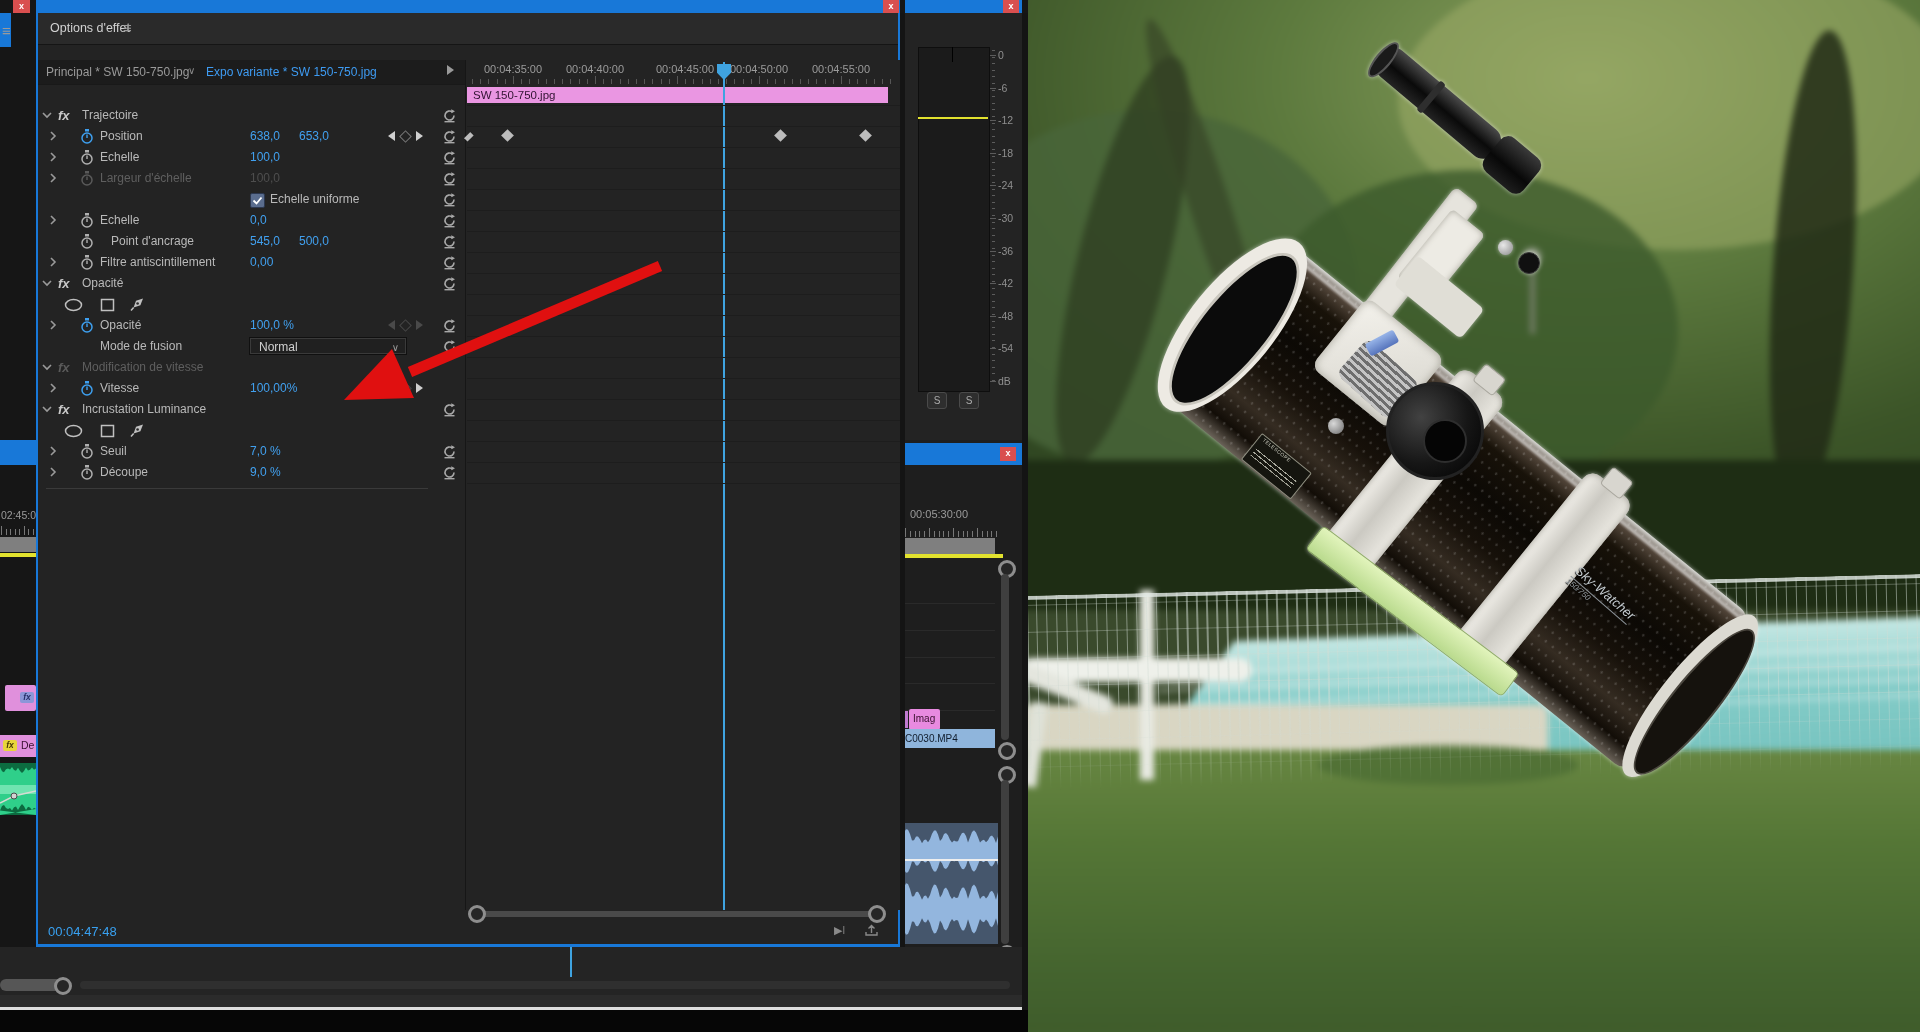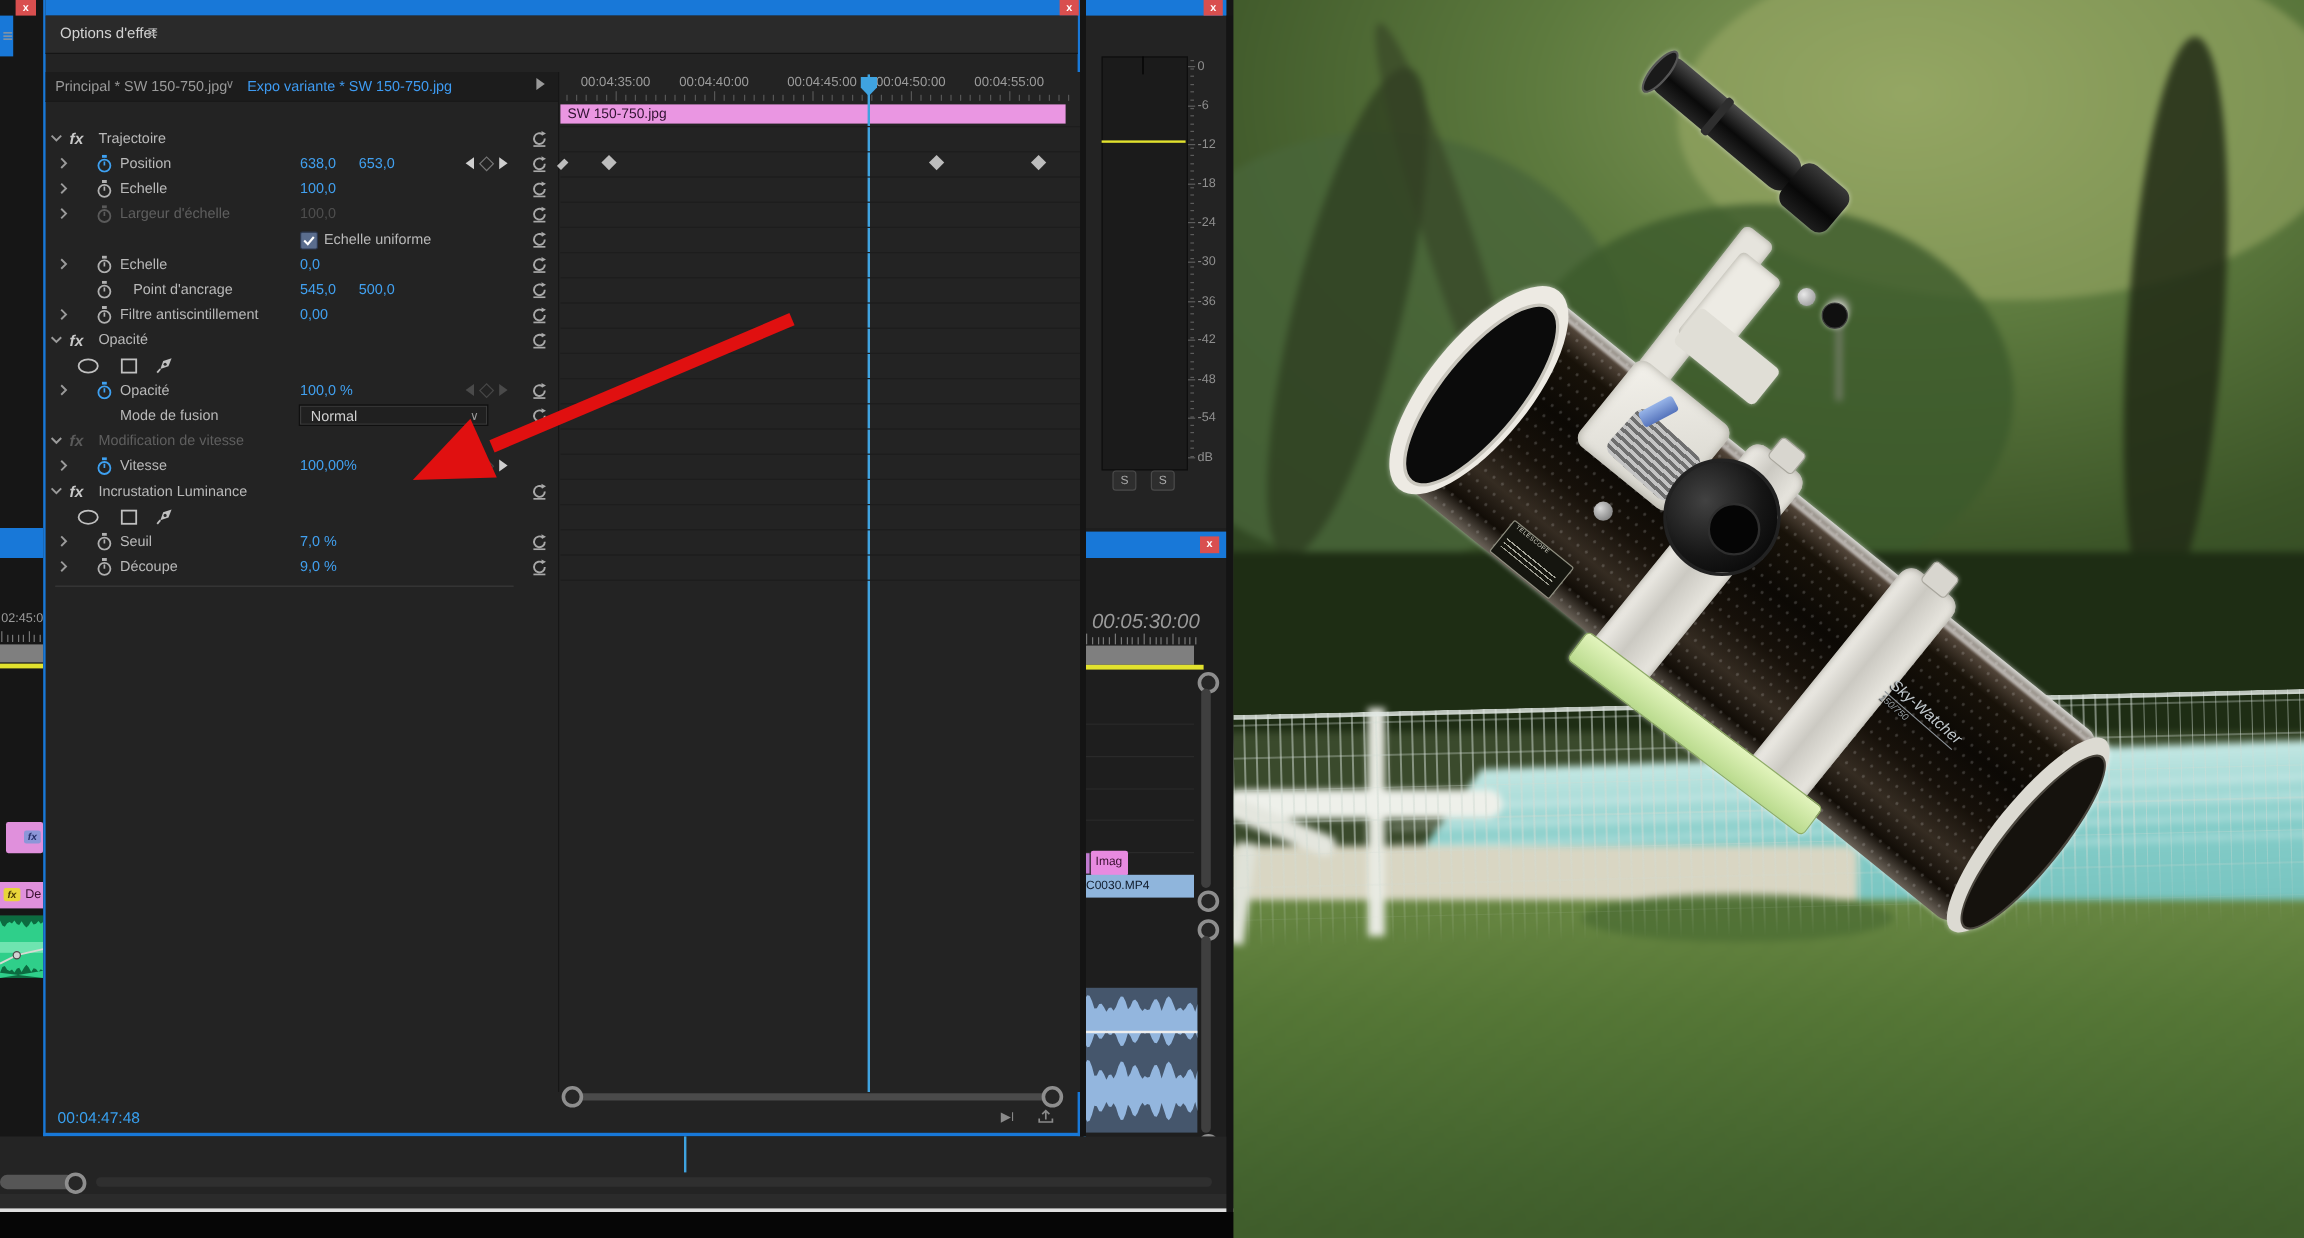--- a/index.html
+++ b/index.html
@@ -58,21 +58,21 @@
   
   #meterwin{left:905px;top:0;width:117px;height:440px;background:#232323;}
   #meterbox{left:13px;top:47px;width:70px;height:343px;background:#1b1b1b;border:1px solid #0e0e0e;}
   #metersplit{left:47px;top:47px;width:1px;height:15px;background:#000;}
   #peakline{left:13px;top:117px;width:70px;height:2px;background:#e2e22e;}
   .mlabel{position:absolute;left:93px;color:#8f8f8f;font-size:10.5px;}
   .mtick{position:absolute;left:85px;height:1px;background:#5c5c5c;}
   .sbtn{position:absolute;top:392px;width:18px;height:15px;background:#2e2e2e;border:1px solid #4a4a4a;border-radius:3px;color:#ababab;font-size:10px;text-align:center;line-height:15px;}
   
   #tlright{left:902px;top:440px;width:120px;height:570px;background:#1e1e1e;}
-  #tlr-rul{position:absolute;left:8px;top:68px;color:#9a9a9a;font-size:17px;font-style:italic;}
+  #tlr-rul{position:absolute;left:8px;top:68px;color:#9a9a9a;font-size:11px;}
   .worka{background:#7f7f7f;} .yline{background:#e2e22e;}
   .sep{background:#2a2a2a;}
   .clip{position:absolute;font-size:10px;line-height:19px;box-sizing:border-box;}
   #wave1{position:absolute;left:0;top:383px;}
   
   .lslv-txt{color:#9a9a9a;font-size:10.5px;}
   .fxchip{position:absolute;font-size:8.5px;font-style:italic;font-weight:bold;line-height:11px;text-align:center;border-radius:2px;}
   
   #botstrip{left:0;top:947px;width:1028px;height:63px;background:#242424;}
   

